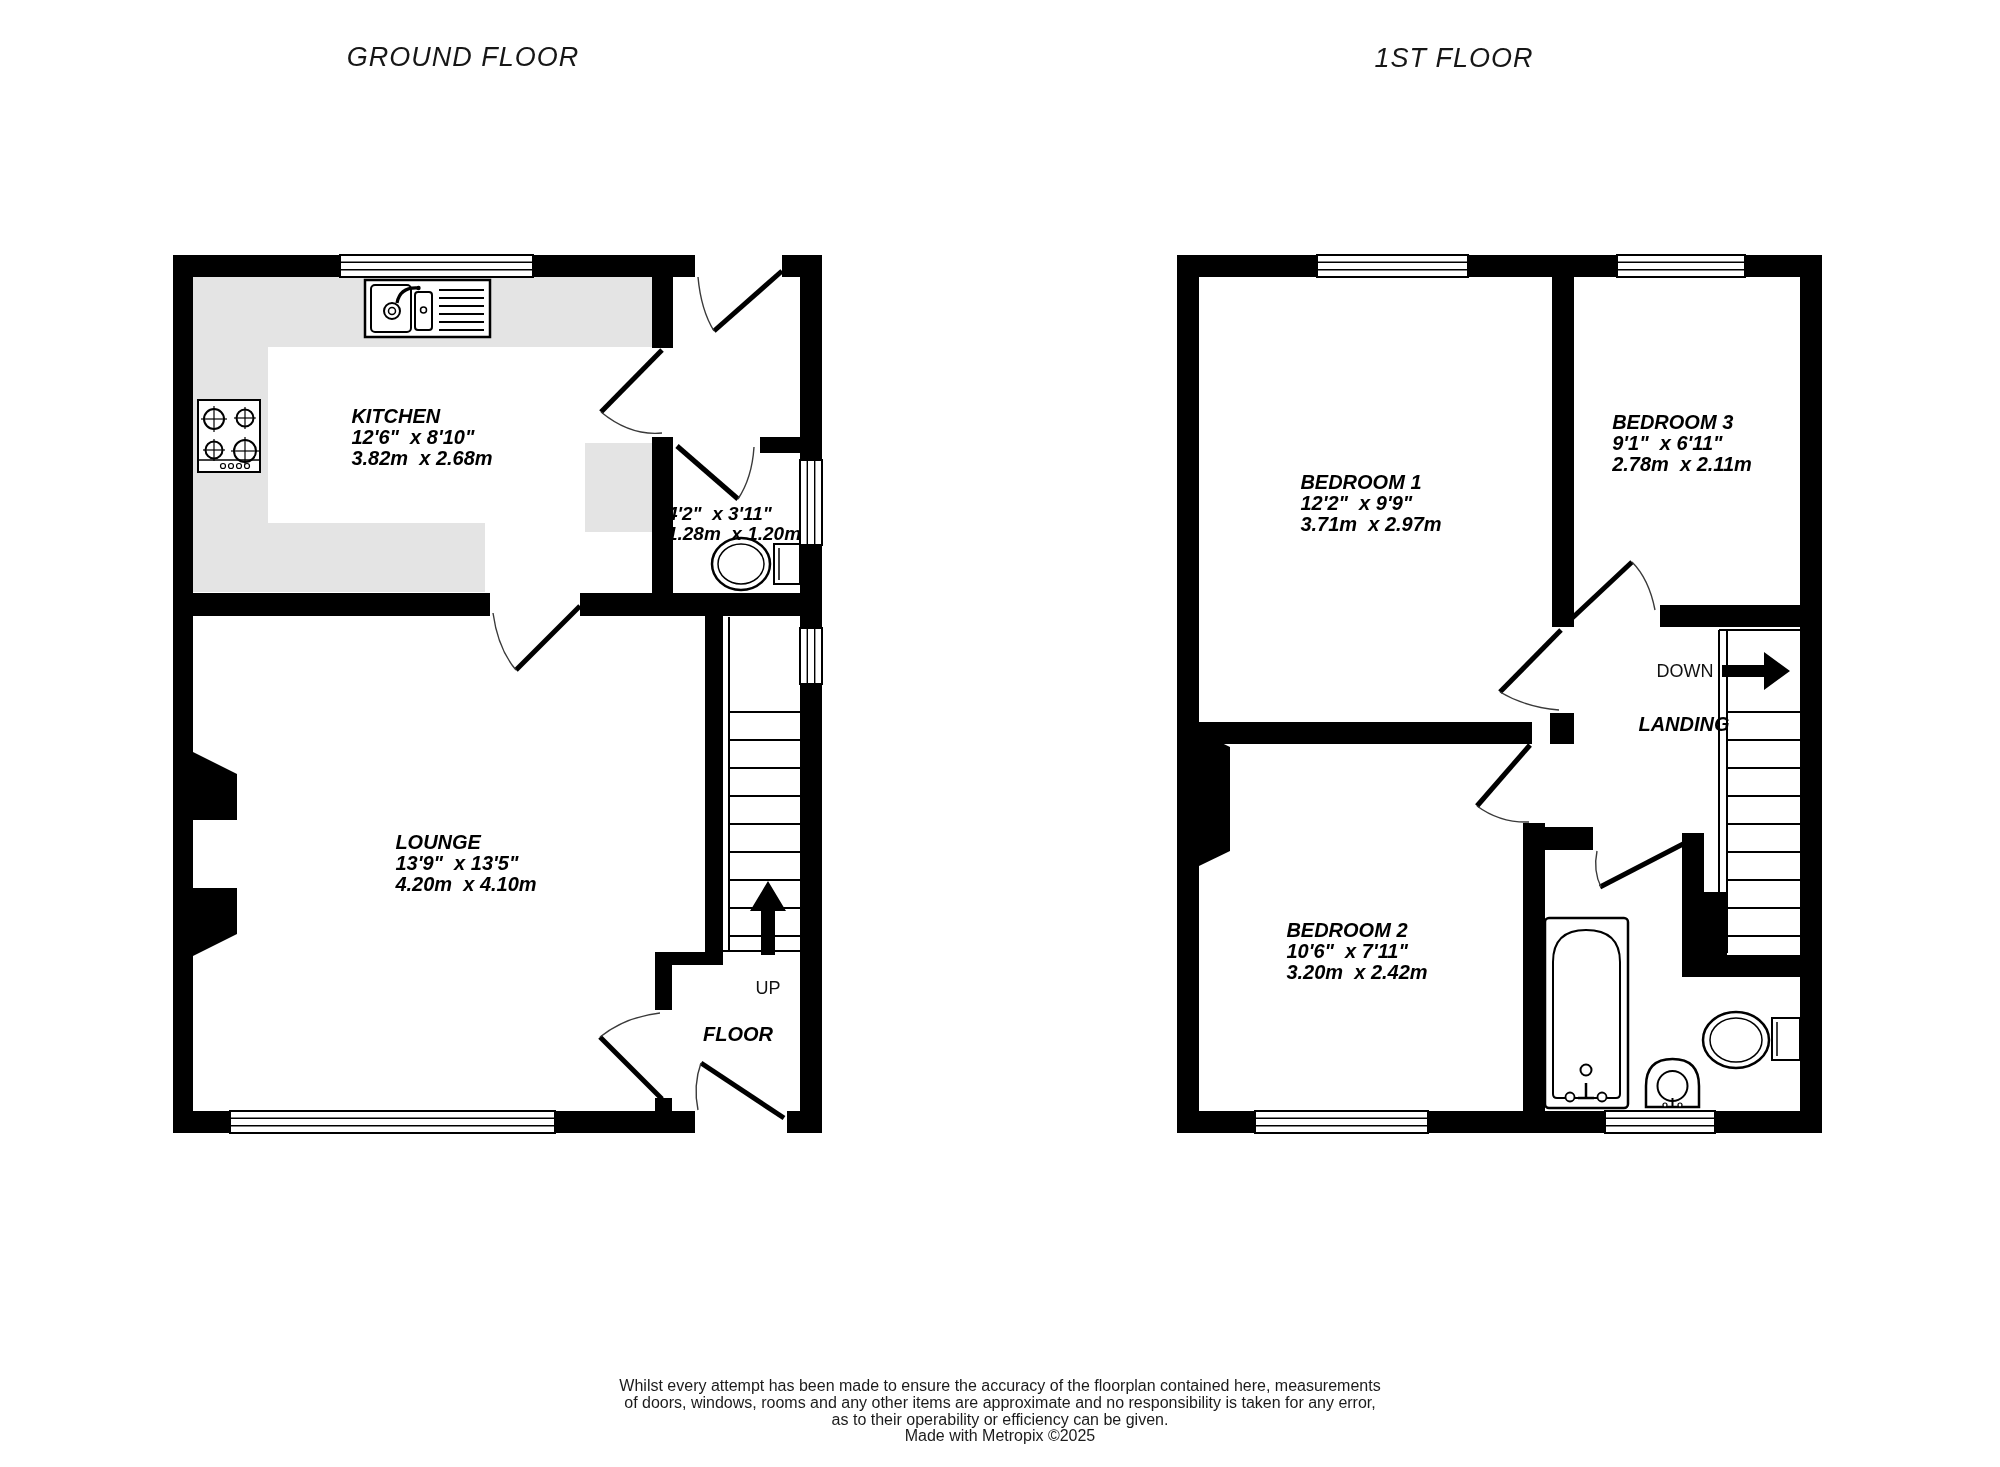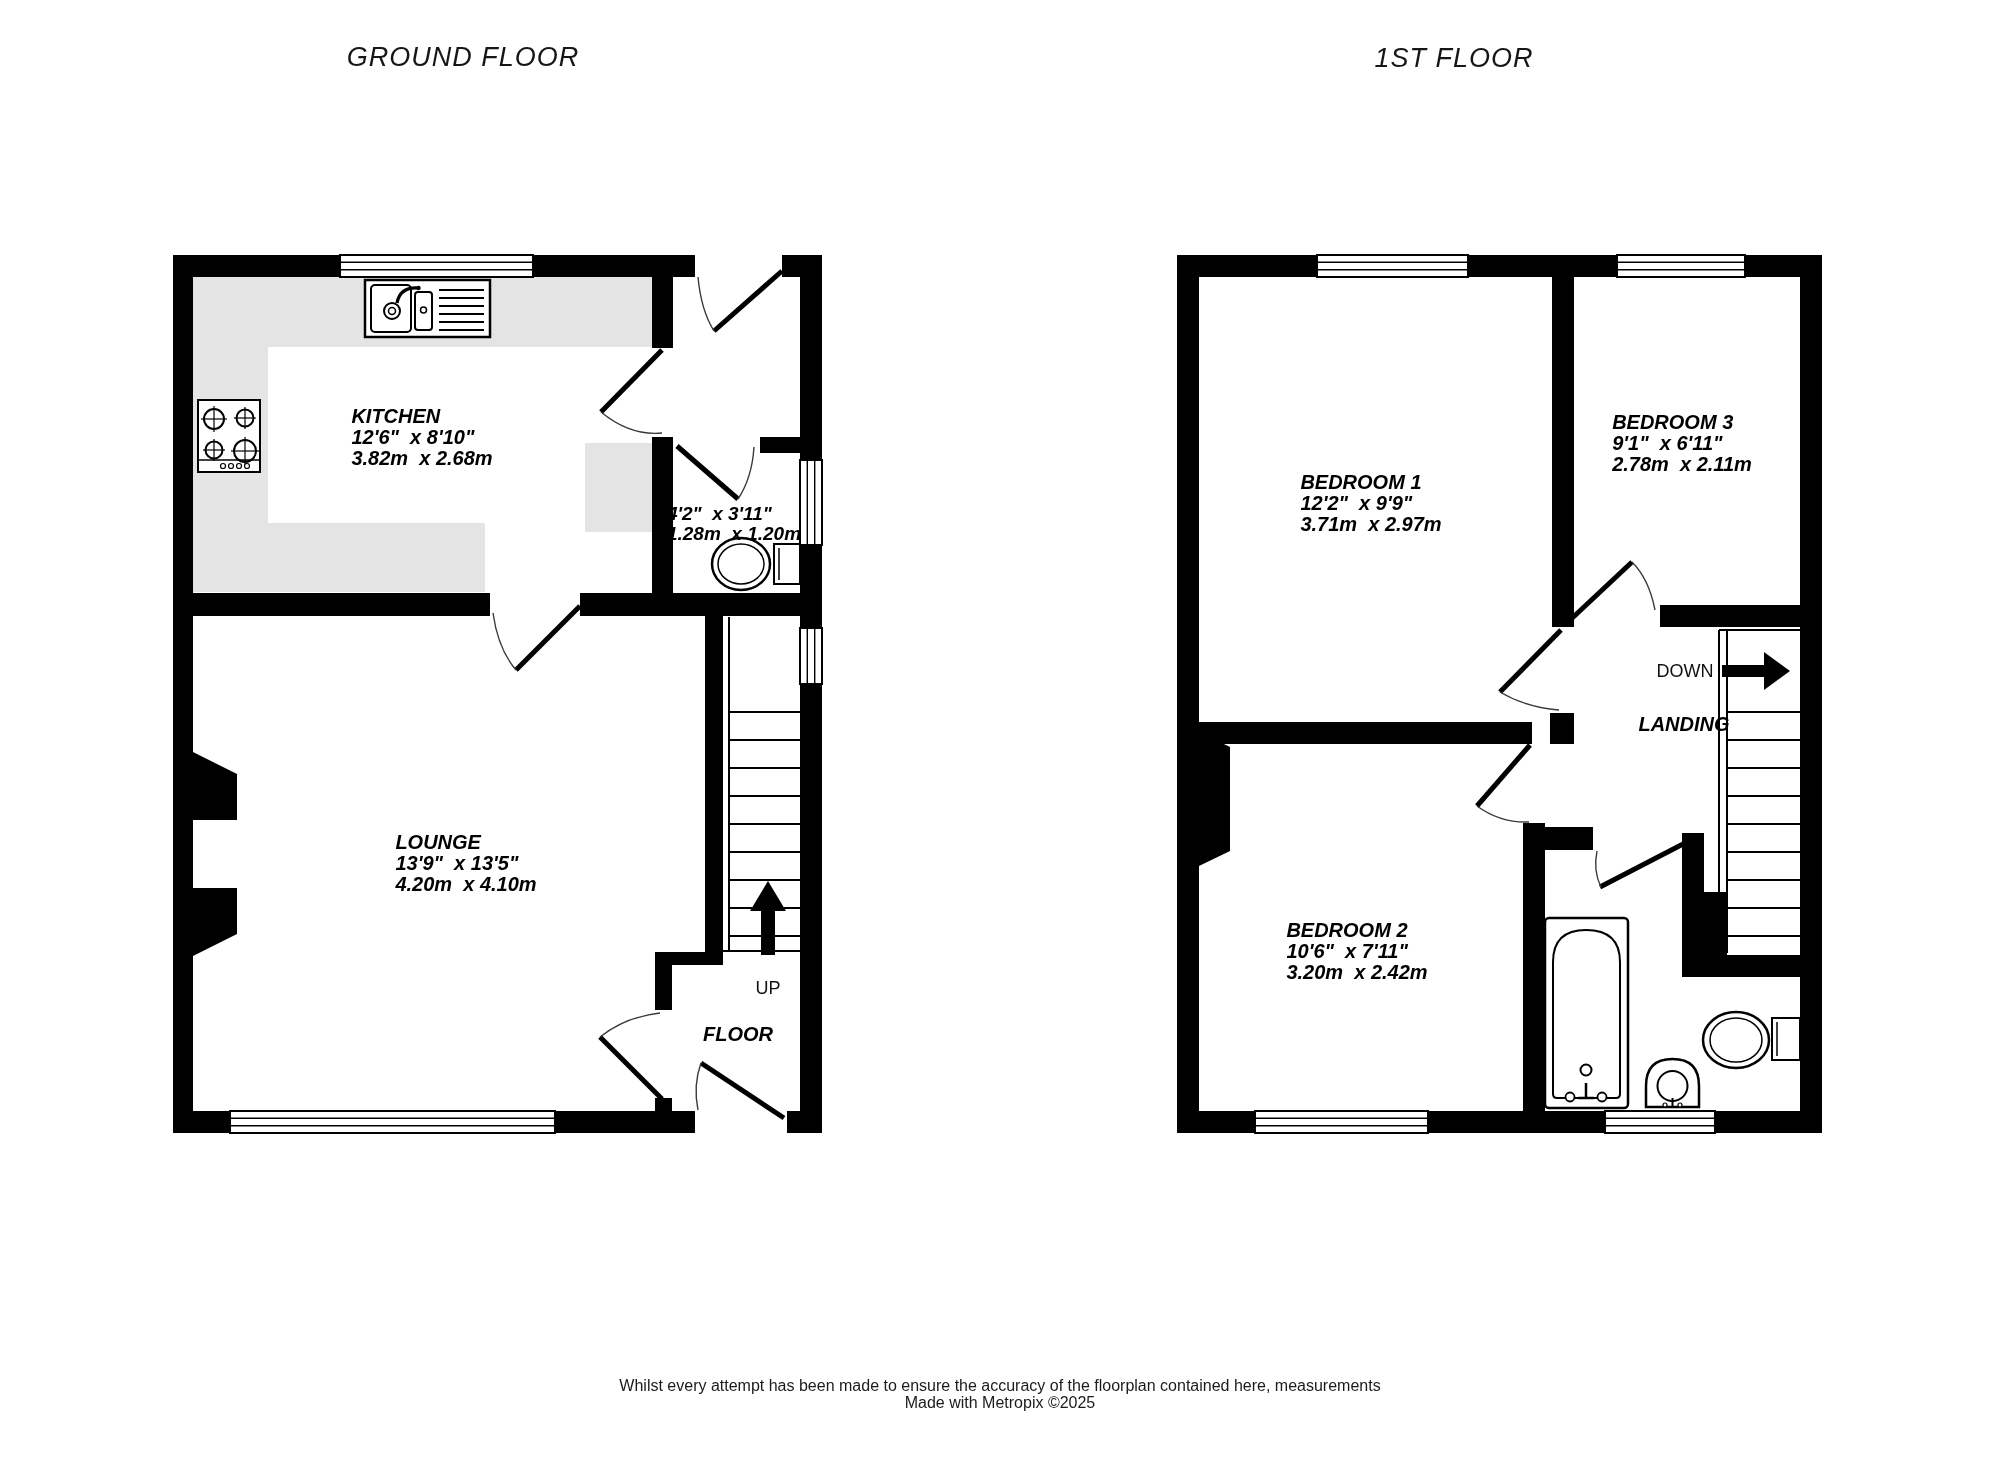--- a/index.html
+++ b/index.html
@@ -323,16 +323,18 @@
 </div>
 
 <div class="room-label" style="left:1684px;top:714px">
   <div class="ln">LANDING</div>
 </div>
 
 <div class="dir-label" style="left:1685px;top:661px">DOWN</div>
 
 <div class="footer">
   <div class="fl">Whilst every attempt has been made to ensure the accuracy of the floorplan contained here, measurements</div>
+  <div class="fl">of doors, windows, rooms and any other items are approximate and no responsibility is taken for any error,</div>
+  <div class="fl">as to their operability or efficiency can be given.</div>
   <div class="fl">Made with Metropix ©2025</div>
 </div>
 
 </div>
 
 </body></html>

